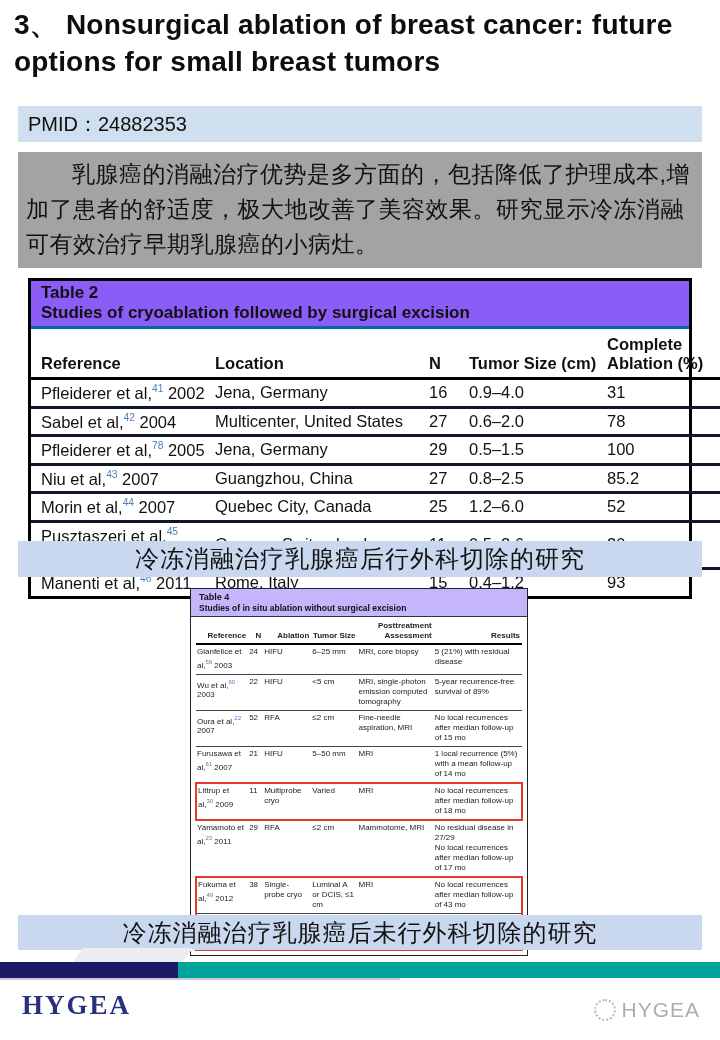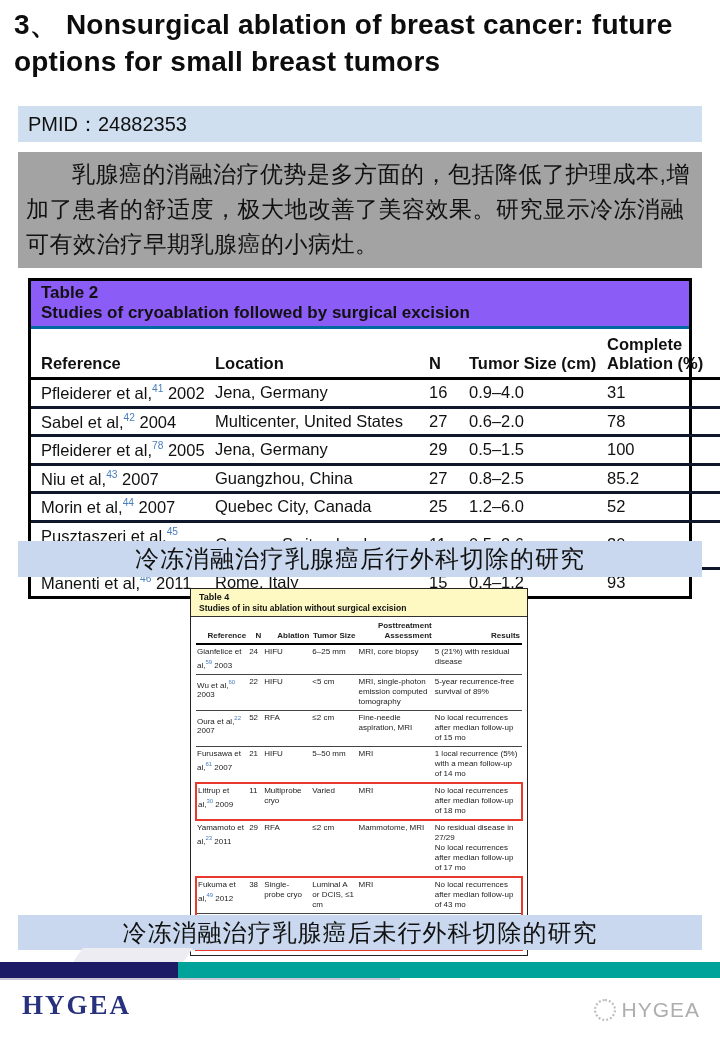--- a/index.html
+++ b/index.html
@@ -36,21 +36,21 @@
 
   .cap{position:absolute;left:18px;right:18px;background:#c9d8ee;
        display:flex;align-items:center;justify-content:center;
        font-size:24px;letter-spacing:1px;}
   .cap1{top:541px;height:36px;}
   .cap2{top:915px;height:35px;}
 
   
   .t4frame{position:absolute;top:588px;left:190px;width:338px;
            border:1px solid #222;background:#fff;box-sizing:border-box;padding:0 4px 4px;}
-  .t4band{background:#fef9c3;margin:0 -4px;padding:3px 8px 3px;border-bottom:1px solid #333;}
+  .t4band{background:#c4b5fd;margin:0 -4px;padding:3px 8px 3px;border-bottom:1px solid #333;}
   .t4band .l1{font-weight:bold;font-size:9px;line-height:11px;}
   .t4band .l2{font-weight:bold;font-size:8.5px;line-height:10px;}
   table.t4{width:100%;border-collapse:collapse;table-layout:fixed;
            font-size:8px;line-height:10px;color:#222;}
   table.t4 col.c1{width:52px;} table.t4 col.c2{width:15px;}
   table.t4 col.c3{width:48px;} table.t4 col.c4{width:46px;}
   table.t4 col.c5{width:76px;} table.t4 col.c6{width:88px;}
   table.t4 th{font-weight:bold;text-align:right;vertical-align:bottom;
               padding:4px 2px 2px 1px;border-bottom:2px solid #000;}
   table.t4 td{vertical-align:top;padding:2px 2px 3px 1px;border-top:1px solid #444;}

